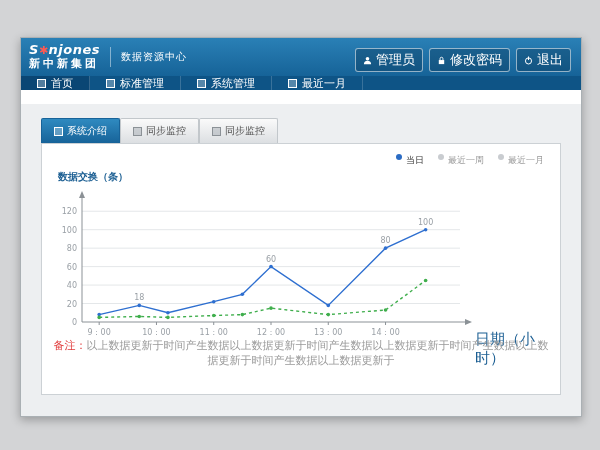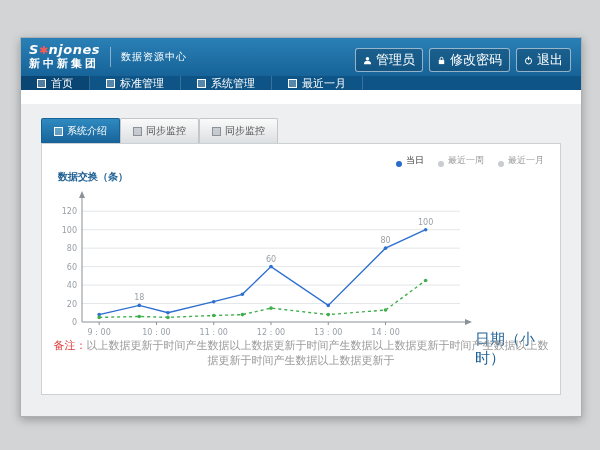--- a/index.html
+++ b/index.html
@@ -31,21 +31,21 @@
   .tabs{display:flex;margin:14px 0 0 20px;gap:0}
   .tab{display:flex;align-items:center;gap:4px;font-size:10px;padding:5px 12px;
        border:1px solid #c2c7cb;border-bottom:none;background:linear-gradient(#fafafa,#dcdfe2);
        color:#555;border-radius:2px 2px 0 0;cursor:pointer}
   .tab .sq-icon{border-color:#8b9196;background:rgba(120,130,140,.3)}
   .tab.active{background:linear-gradient(#2f8ac0,#176399);color:#fff;border-color:#176399}
   .tab.active .sq-icon{border-color:#fff;background:rgba(255,255,255,.3)}
   .panel{position:relative;margin:0 20px;height:250px;background:#fff;border:1px solid #ccd1d5}
   
   .filters{position:absolute;top:10px;right:16px;display:flex;gap:14px;font-size:9px;color:#999}
-  .filter{display:flex;align-items:flex-end;gap:4px;cursor:pointer}
+  .filter{display:flex;align-items:flex-start;gap:4px;cursor:pointer}
   .filter .dot{width:6px;height:6px;border-radius:50%;background:#c9ccd0}
   .filter.active{color:#333}
   .filter.active .dot{background:#2b6cc4}
   .ylabel{position:absolute;top:26px;left:16px;font-size:10px;font-weight:bold;color:#1c5f93}
   .chart-svg{position:absolute;left:8px;top:44px}
   .legend{position:absolute;left:446px;top:86px;display:flex;flex-direction:column;gap:13px}
   .legend-item{display:flex;align-items:center;gap:6px;font-size:9px;color:#444;cursor:pointer;white-space:nowrap}
   .sample{width:24px;height:0;border-top:2px solid #888}
   .xlabel{position:absolute;left:433px;top:186px;font-size:15px;font-weight:normal;color:#1c5f93}
   .note{position:absolute;left:10px;right:10px;bottom:26px;text-align:center;font-size:11px;color:#999}

